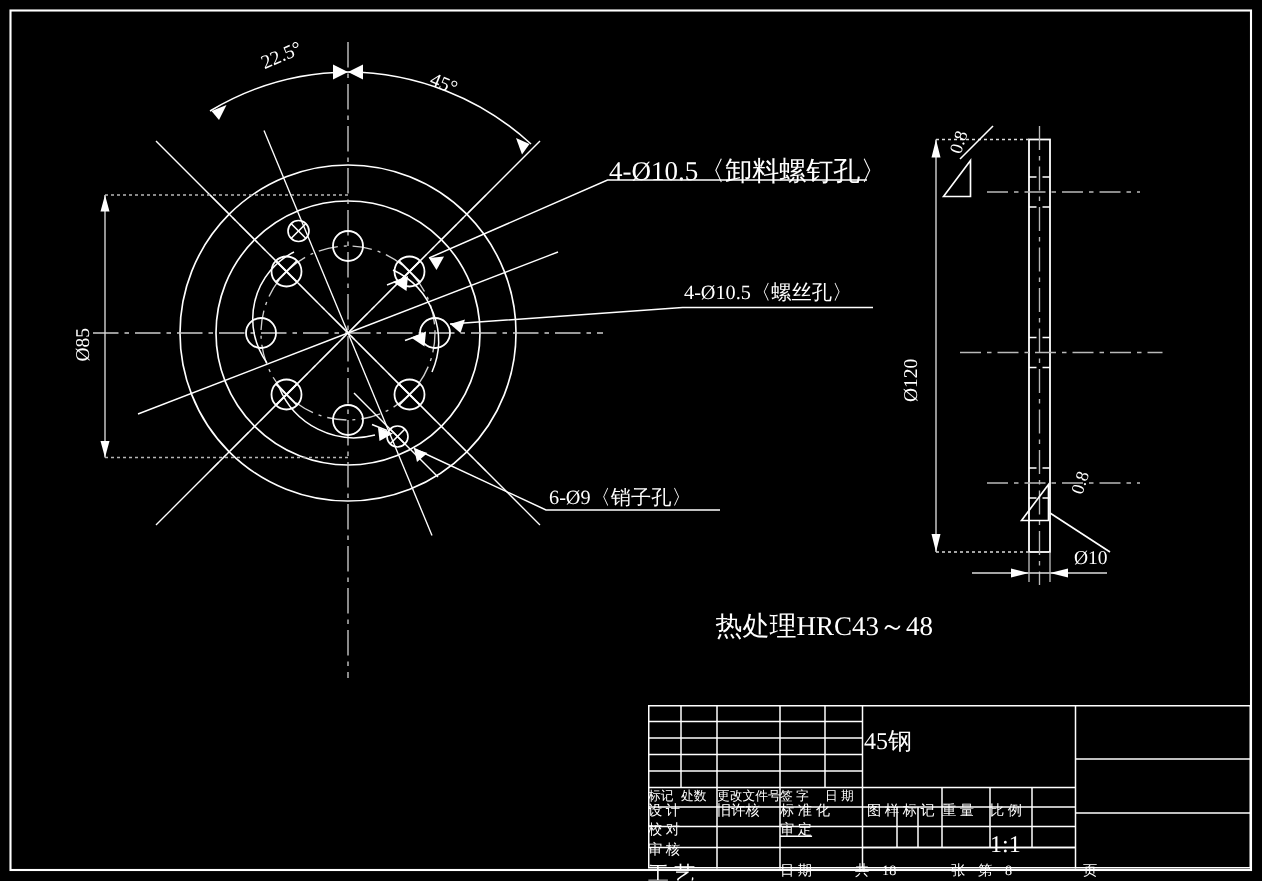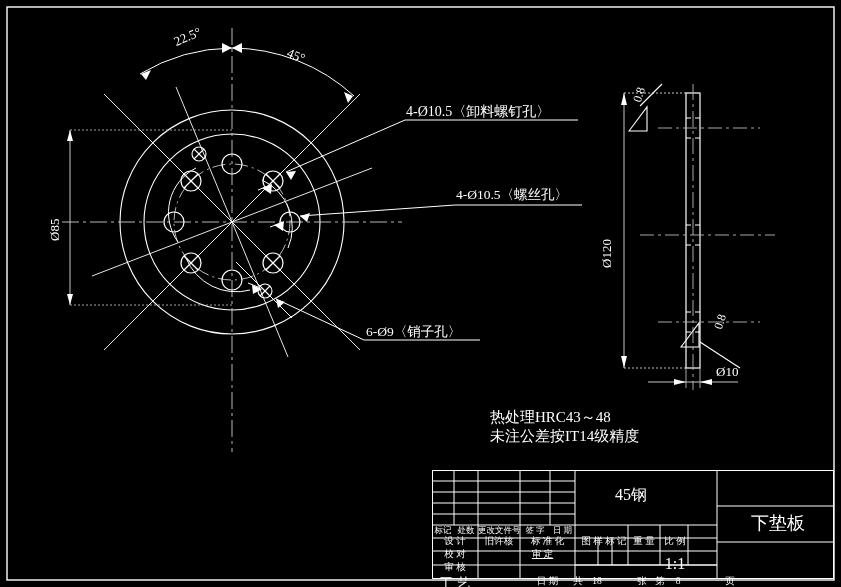--- a/index.html
+++ b/index.html
@@ -3,21 +3,21 @@
 <meta charset="utf-8">
 <style>
   html,body{margin:0;padding:0;background:#000;}
   body{width:841px;height:587px;overflow:hidden;
        font-family:"Liberation Serif","DejaVu Serif",serif;color:#fff;}
   #root{position:relative;width:841px;height:587px;background:#000;}
   .abs{position:absolute;}
   svg{display:block;}
   .txt{position:absolute;color:#fff;white-space:nowrap;line-height:1;}
   .tb-cell{position:absolute;color:#fff;white-space:nowrap;line-height:1;
-           text-align:center;}
+           text-align:left;}
 </style>
 </head>
 <body>
 
 <div id="root">
 
   <svg class="abs" style="left:0;top:0" width="841" height="587">
     <rect x="7" y="7" width="827" height="573" fill="none" stroke="#ffffff" stroke-width="1.4"></rect>
   </svg>
 
@@ -141,21 +141,21 @@
 
       <path d="M 480 340 L 364 340 L 276 299"></path>
       <polygon points="276,299 285,302 278,308" fill="#ffffff" stroke="none"></polygon>
       <path d="M 248 283 L 258 287"></path>
       <polygon points="252,285 262,289 253,294" fill="#ffffff" stroke="none"></polygon>
 
       <line x1="236" y1="262" x2="292" y2="318"></line>
     </g>
   </svg>
 
-  <span class="txt" style="font-size:14px;left:406px;top:105px;">4-Ø10.5〈卸料螺钉孔〉</span>
+  <span class="txt" style="font-size:18px;left:406px;top:105px;">4-Ø10.5〈卸料螺钉孔〉</span>
   <span class="txt" style="font-size:13.5px;left:456px;top:188px;">4-Ø10.5〈螺丝孔〉</span>
   <span class="txt" style="font-size:13.5px;left:366px;top:325px;">6-Ø9〈销子孔〉</span>
 
   <svg class="abs" style="left:600px;top:80px" width="200" height="320">
 
     <g stroke="#ffffff" stroke-width="1.2" fill="none">
       <rect x="86" y="13" width="14" height="275"></rect>
     </g>
 
     <g stroke="#ffffff" stroke-width="1.1" stroke-dasharray="5 4" fill="none">
@@ -205,23 +205,22 @@
         transform:rotate(-90deg);transform-origin:left top;">Ø120</span>
 
   <span class="txt" style="left:716px;top:365px;font-size:13px;">Ø10</span>
 
   <span class="txt" style="left:631px;top:100px;font-size:12px;
         transform:rotate(-72deg);transform-origin:left top;">0.8</span>
 
   <span class="txt" style="left:712px;top:327px;font-size:12px;
         transform:rotate(-72deg);transform-origin:left top;">0.8</span>
 
-  <div class="abs" style="left:490px;top:408px;font-size:15px;line-height:19px;">
+  <div class="abs" style="left:477px;top:408px;font-size:18px;line-height:19px;text-align:center;">
     <div>热处理HRC43～48</div>
-    <div>未注公差按IT14级精度</div>
   </div>
 
   <svg class="abs" style="left:432px;top:470px" width="402" height="110">
     <g stroke="#ffffff" stroke-width="1.0" fill="none">
 
       <rect x="0.5" y="0.5" width="401" height="108"></rect>
 
       <line x1="285" y1="0" x2="285" y2="109"></line>
       <line x1="285" y1="36" x2="402" y2="36"></line>
       <line x1="285" y1="72" x2="402" y2="72"></line>
@@ -252,21 +251,20 @@
       <line x1="228" y1="55" x2="228" y2="95"></line>
       <line x1="256" y1="55" x2="256" y2="95"></line>
       <line x1="166" y1="68" x2="166" y2="95"></line>
       <line x1="180" y1="68" x2="180" y2="95"></line>
       <line x1="143" y1="95" x2="285" y2="95"></line>
     </g>
   </svg>
 
   <span class="tb-cell" style="left:576px;top:487px;width:110px;font-size:16px;">45钢</span>
 
-  <span class="tb-cell" style="left:722px;top:514px;width:112px;font-size:18px;">下垫板</span>
 
   <span class="tb-cell" style="left:432px;top:526px;width:22px;font-size:8.5px;">标记</span>
   <span class="tb-cell" style="left:454px;top:526px;width:24px;font-size:8.5px;">处数</span>
   <span class="tb-cell" style="left:478px;top:526px;width:42px;font-size:8.5px;">更改文件号</span>
   <span class="tb-cell" style="left:520px;top:526px;width:30px;font-size:8.5px;">签    字</span>
   <span class="tb-cell" style="left:550px;top:526px;width:25px;font-size:8.5px;">日    期</span>
 
   <span class="tb-cell" style="left:432px;top:537px;width:46px;font-size:9.5px;">设    计</span>
   <span class="tb-cell" style="left:432px;top:550px;width:46px;font-size:9.5px;">校    对</span>
   <span class="tb-cell" style="left:432px;top:563px;width:46px;font-size:9.5px;">审    核</span>

